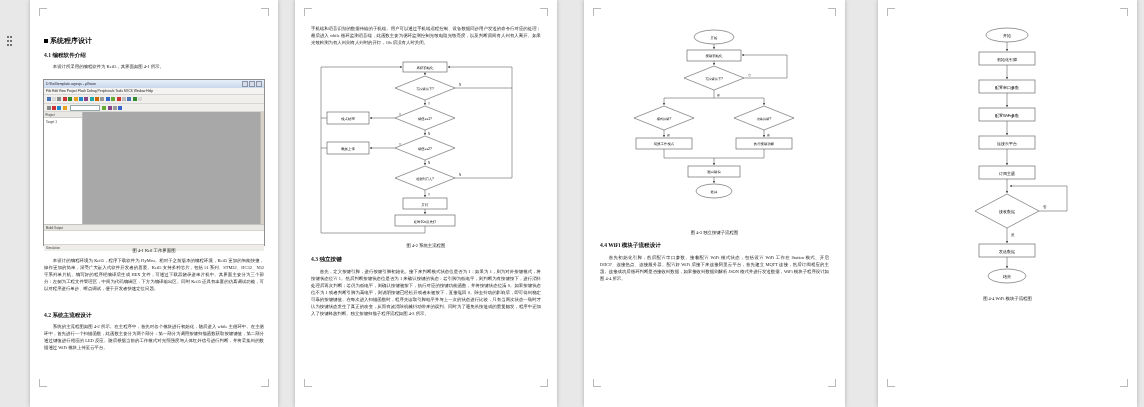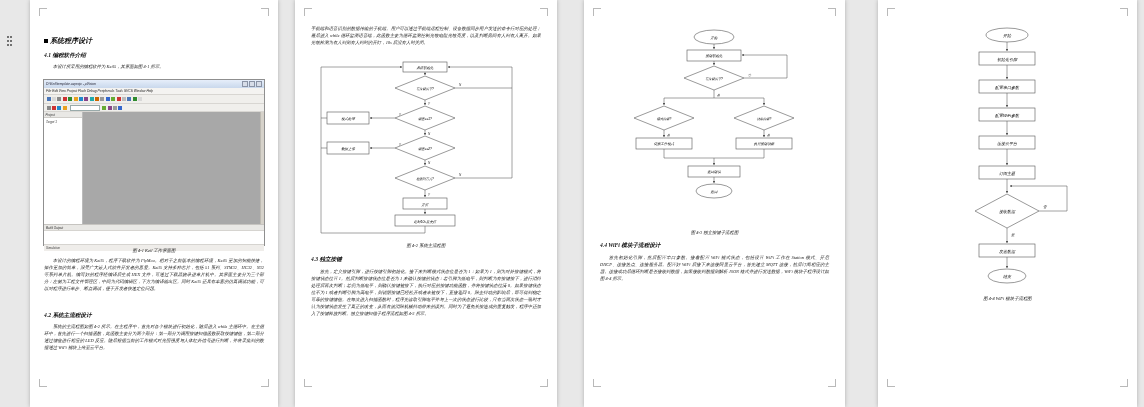--- a/index.html
+++ b/index.html
@@ -5,21 +5,20 @@
   html,body{margin:0;padding:0;}
   body{
     width:1144px;height:407px;position:relative;overflow:hidden;
     background:#e8e8e8;
     font-family:"Liberation Serif","DejaVu Serif",serif;
     color:#111;
   }
   .page{
     position:absolute;top:0;height:407px;background:#fff;
     box-shadow:0 0 4px rgba(0,0,0,.25);
-    font-style:italic;
   }
   #p1{left:30px;width:248px}
   #p2{left:295px;width:262px}
   #p3{left:584px;width:261px}
   #p4{left:878px;width:259px}
 
   
   .crop{position:absolute;width:7px;height:7px;border:0 solid #b9b9b9;}
   .crop.tl{top:8px;left:9px;border-top-width:1px;border-left-width:1px}
   .crop.tr{top:8px;right:9px;border-top-width:1px;border-right-width:1px}

